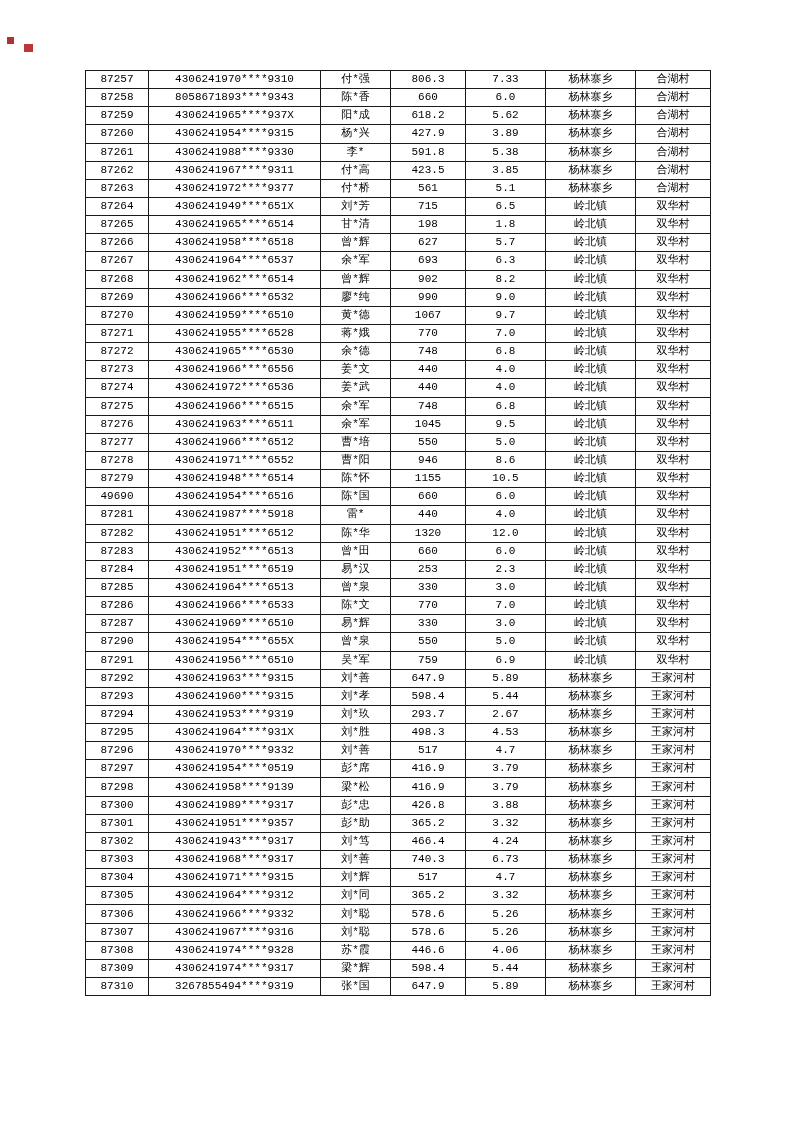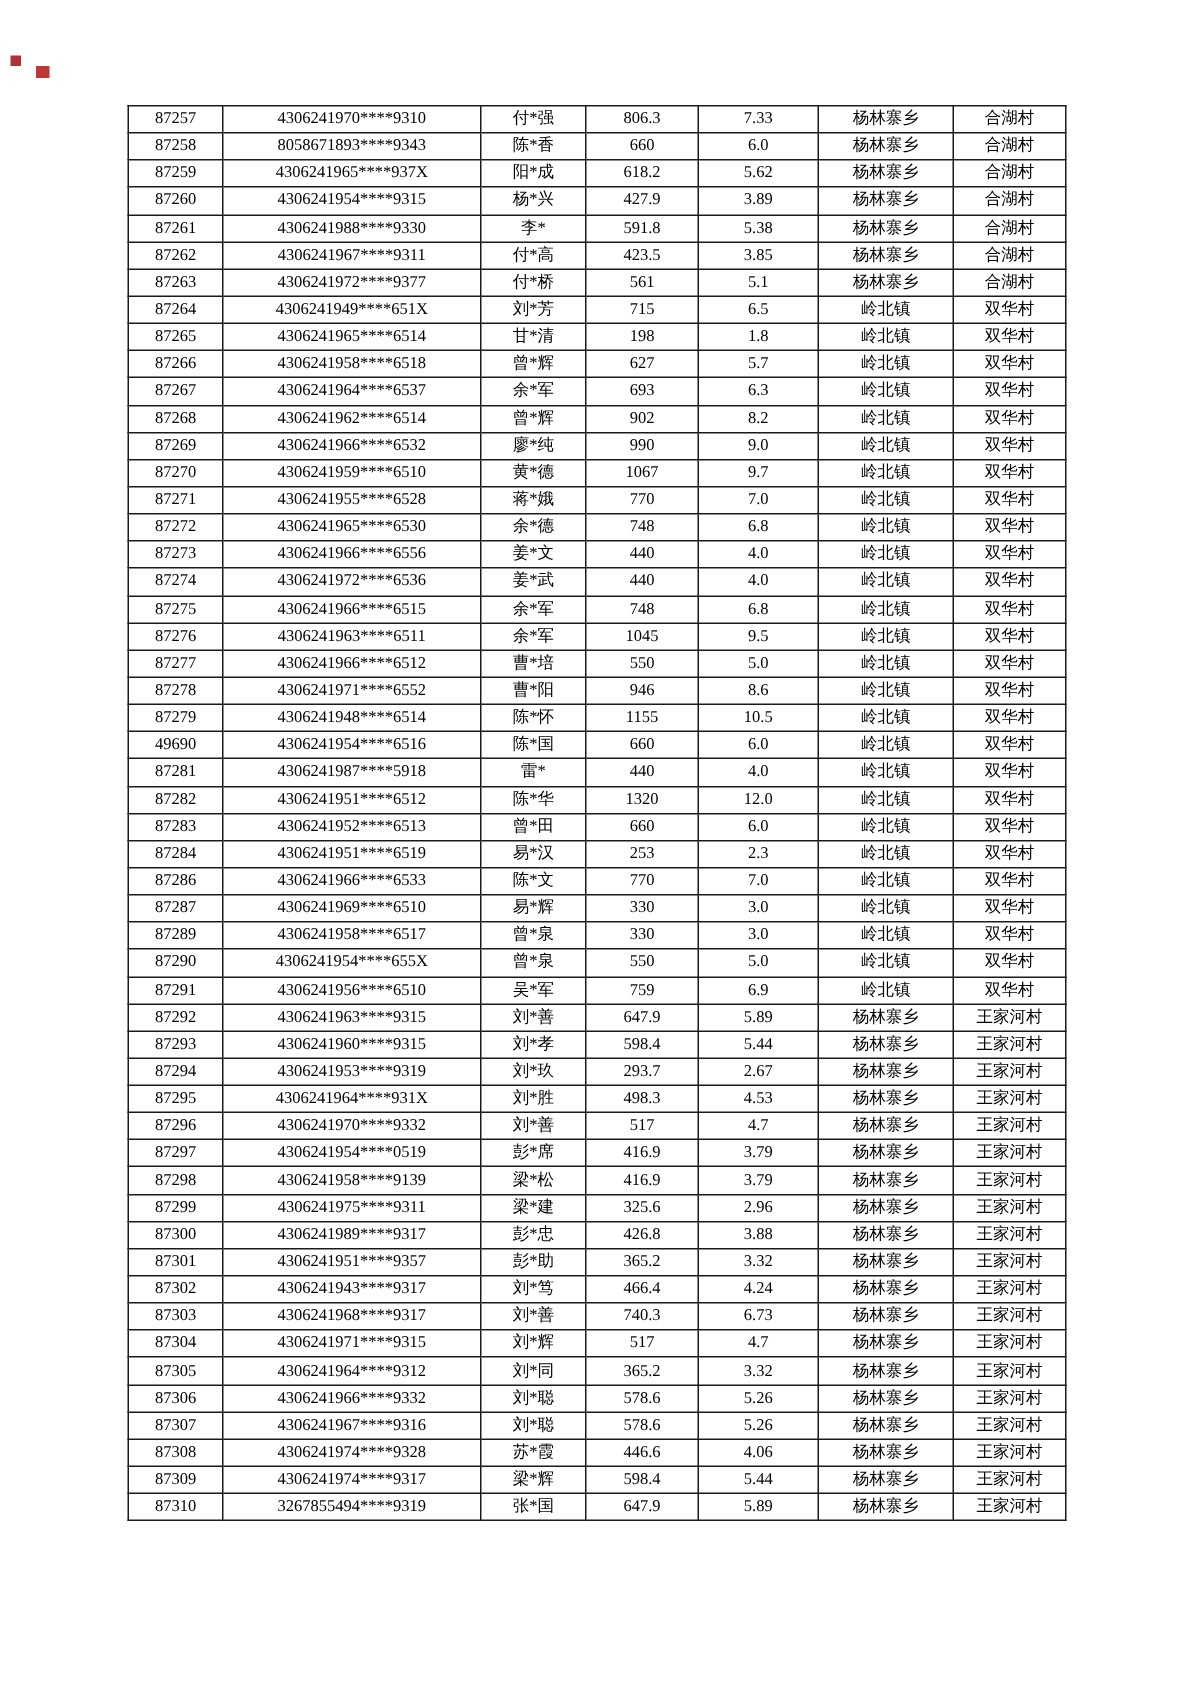--- a/index.html
+++ b/index.html
@@ -12,20 +12,21 @@
     background: #ffffff;
     font-family: "Liberation Serif", "DejaVu Serif", serif;
     color: #000000;
   }
   .page {
     position: relative;
     width: 794px;
     height: 1122px;
     background: #ffffff;
     overflow: hidden;
+    font-family: Liberation Mono, monospace;
   }
   .red-mark-1 {
     position: absolute;
     left: 7px;
     top: 37px;
     width: 7px;
     height: 7px;
     background: #a01010;
     opacity: 0.85;
   }
@@ -322,47 +323,47 @@
         <tr>
           <td>87284</td>
           <td>4306241951****6519</td>
           <td>易*汉</td>
           <td>253</td>
           <td>2.3</td>
           <td>岭北镇</td>
           <td>双华村</td>
         </tr>
         <tr>
+          <td>87285</td>
+          <td>4306241964****6513</td>
+          <td>曾*泉</td>
+          <td>330</td>
+          <td>3.0</td>
+          <td>岭北镇</td>
+          <td>双华村</td>
+        </tr>
+        <tr>
           <td>87286</td>
           <td>4306241966****6533</td>
           <td>陈*文</td>
           <td>770</td>
           <td>7.0</td>
           <td>岭北镇</td>
           <td>双华村</td>
         </tr>
         <tr>
           <td>87287</td>
           <td>4306241969****6510</td>
           <td>易*辉</td>
           <td>330</td>
           <td>3.0</td>
           <td>岭北镇</td>
           <td>双华村</td>
         </tr>
         <tr>
-          <td>87289</td>
-          <td>4306241958****6517</td>
-          <td>曾*泉</td>
-          <td>330</td>
-          <td>3.0</td>
-          <td>岭北镇</td>
-          <td>双华村</td>
-        </tr>
-        <tr>
           <td>87290</td>
           <td>4306241954****655X</td>
           <td>曾*泉</td>
           <td>550</td>
           <td>5.0</td>
           <td>岭北镇</td>
           <td>双华村</td>
         </tr>
         <tr>
           <td>87291</td>
@@ -426,29 +427,20 @@
           <td>3.79</td>
           <td>杨林寨乡</td>
           <td>王家河村</td>
         </tr>
         <tr>
           <td>87298</td>
           <td>4306241958****9139</td>
           <td>梁*松</td>
           <td>416.9</td>
           <td>3.79</td>
-          <td>杨林寨乡</td>
-          <td>王家河村</td>
-        </tr>
-        <tr>
-          <td>87299</td>
-          <td>4306241975****9311</td>
-          <td>梁*建</td>
-          <td>325.6</td>
-          <td>2.96</td>
           <td>杨林寨乡</td>
           <td>王家河村</td>
         </tr>
         <tr>
           <td>87300</td>
           <td>4306241989****9317</td>
           <td>彭*忠</td>
           <td>426.8</td>
           <td>3.88</td>
           <td>杨林寨乡</td>

